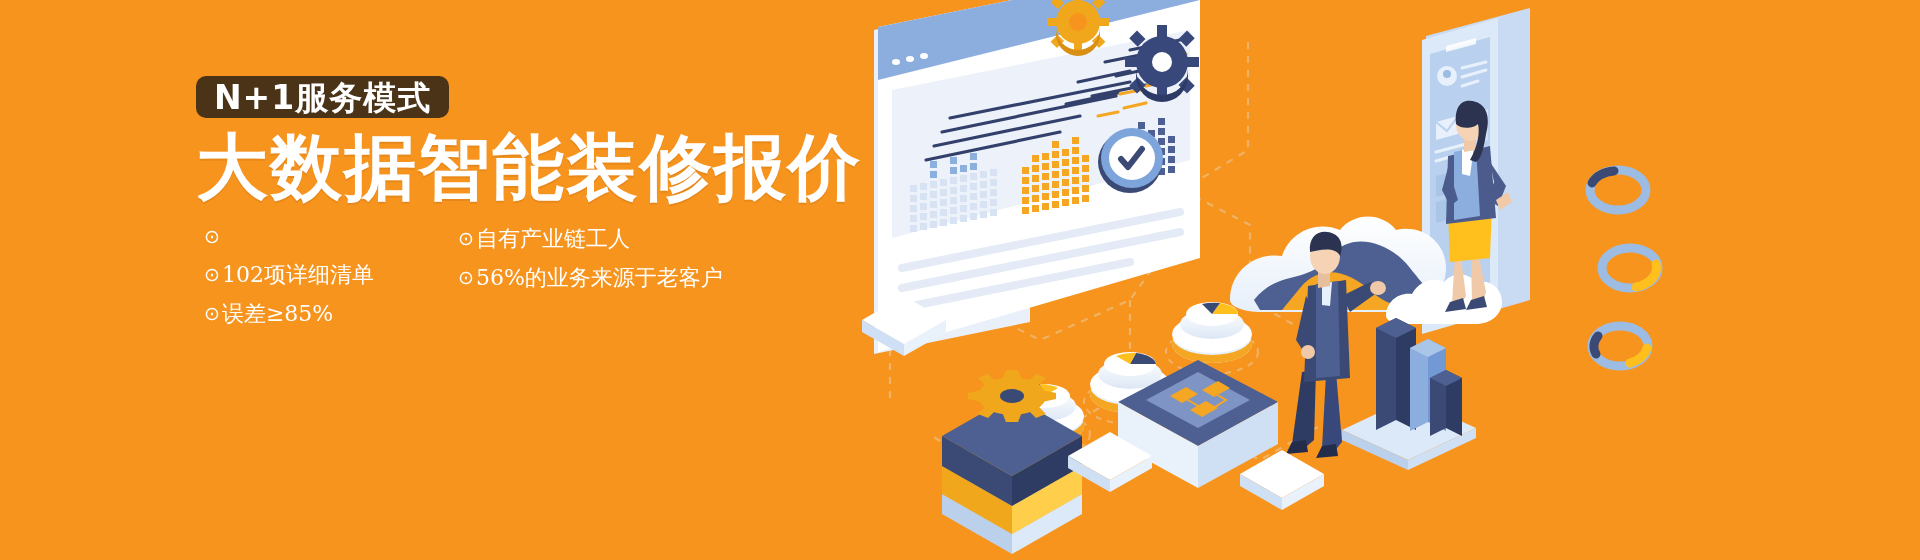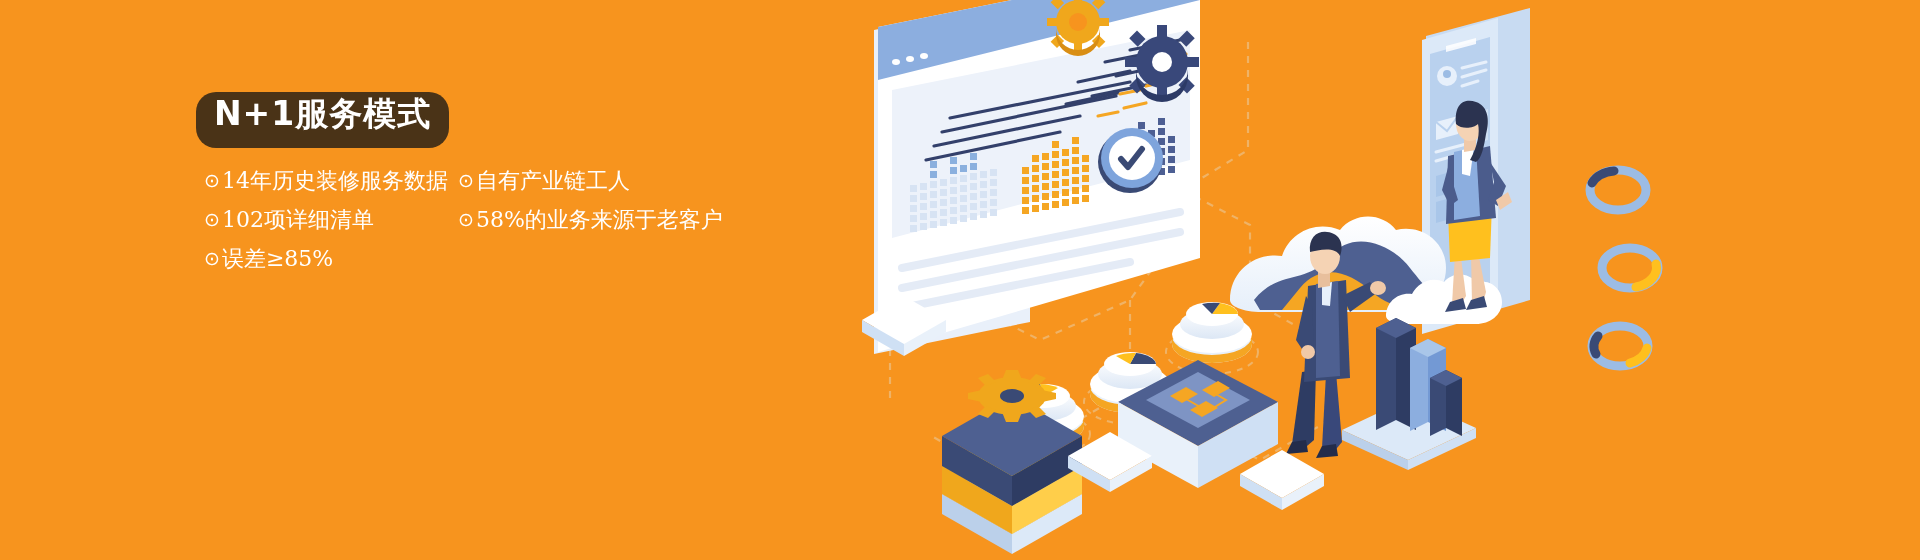--- a/index.html
+++ b/index.html
@@ -22,25 +22,24 @@
     width:720px;
   }
   #badge {
     display:inline-block;
     background:#4A3317;
     color:#FFFFFF;
     font-family:"DejaVu Sans", sans-serif;
     font-size:33px;
     font-weight:700;
     letter-spacing:1px;
-    padding:5px 18px 16px 18px;
-    border-radius:20px;
+    padding:5px 18px 2px 18px;
+    border-radius:10px;
     line-height:1.05;
     white-space:nowrap;
-    margin-top:16px;
   }
   #headline {
     margin-top:11px;
     color:#FFFFFF;
     font-family:"DejaVu Sans", sans-serif;
     font-size:72px;
     font-weight:700;
     letter-spacing:2px;
     line-height:1.08;
     white-space:nowrap;
@@ -78,46 +77,46 @@
 </style>
 </head>
 <body>
 
 <div id="banner">
 
   <div id="text-block">
 
     <div id="badge">N+1服务模式</div>
 
+    <div id="headline">大数据智能装修报价</div>
 
     <div id="bullets">
 
       <div class="bcol" id="bcol-left">
         <div class="bullet">
           <span class="mark">⊙</span>
-          <span>14年历史装修服务数据</span>
         </div>
         <div class="bullet">
           <span class="mark">⊙</span>
           <span>102项详细清单</span>
         </div>
         <div class="bullet">
           <span class="mark">⊙</span>
           <span>误差≥85%</span>
         </div>
       </div>
 
       <div class="bcol" id="bcol-right">
         <div class="bullet">
           <span class="mark">⊙</span>
           <span>自有产业链工人</span>
         </div>
         <div class="bullet">
           <span class="mark">⊙</span>
-          <span>58%的业务来源于老客户</span>
+          <span>56%的业务来源于老客户</span>
         </div>
       </div>
 
     </div>
   </div>
 
   <div id="illustration">
     <svg width="1090" height="560" viewBox="0 0 1090 560" xmlns="http://www.w3.org/2000/svg">
       <defs>
         <linearGradient id="cloudg" x1="0" y1="0" x2="0" y2="1">

